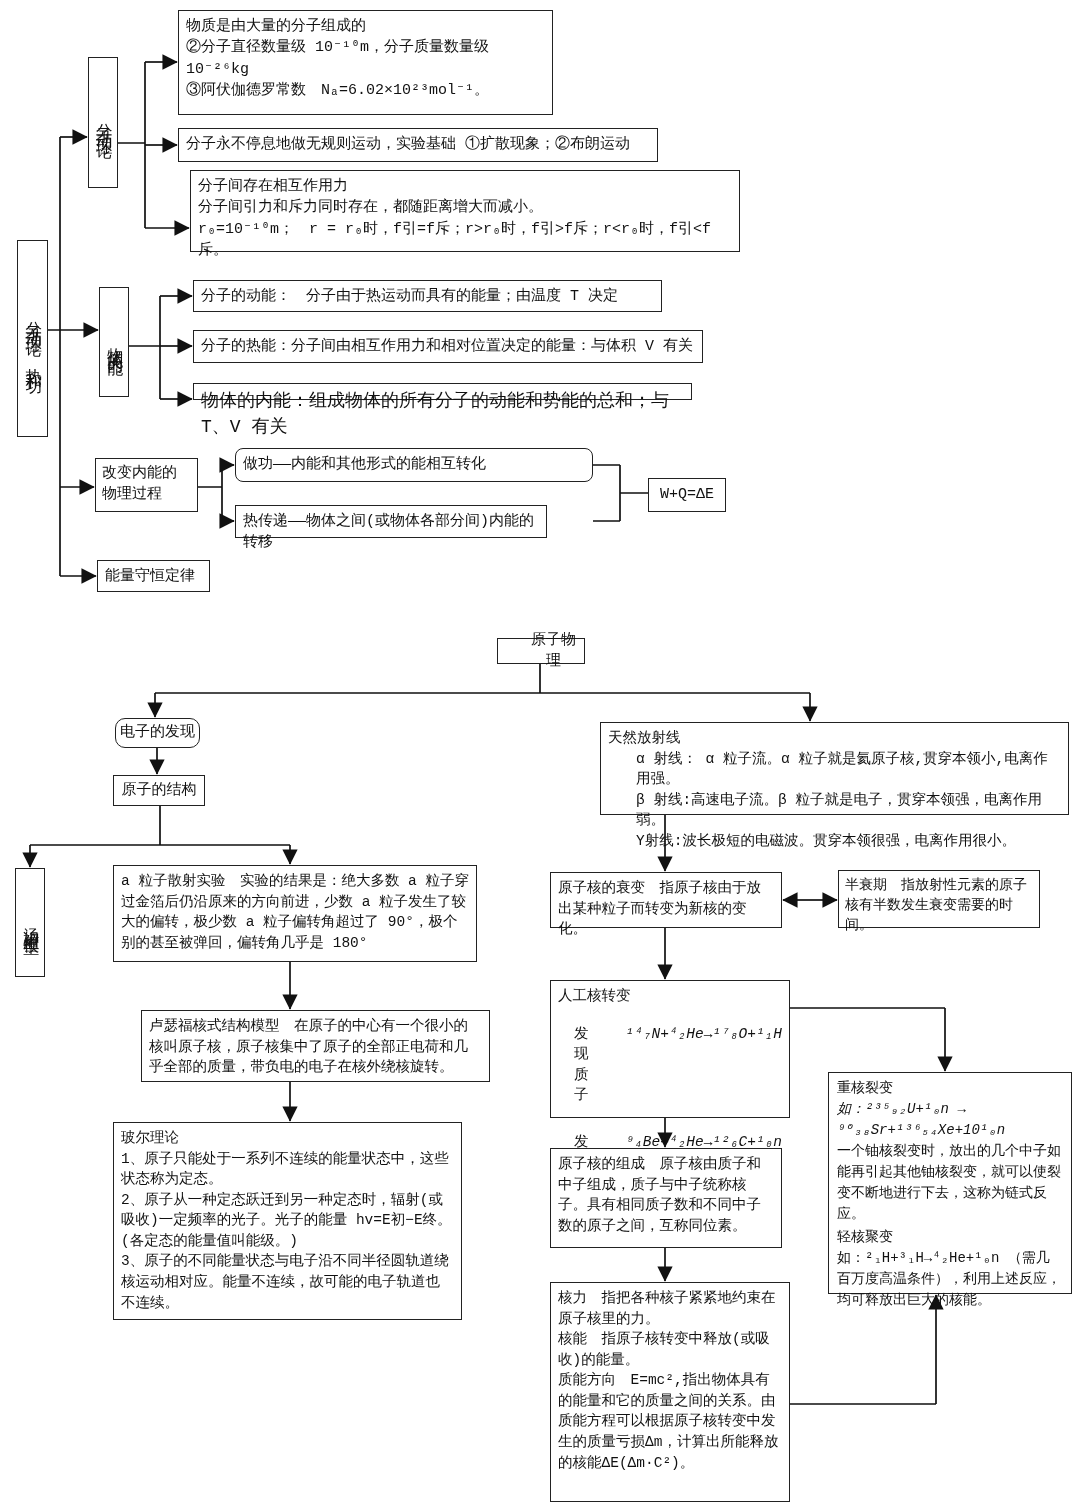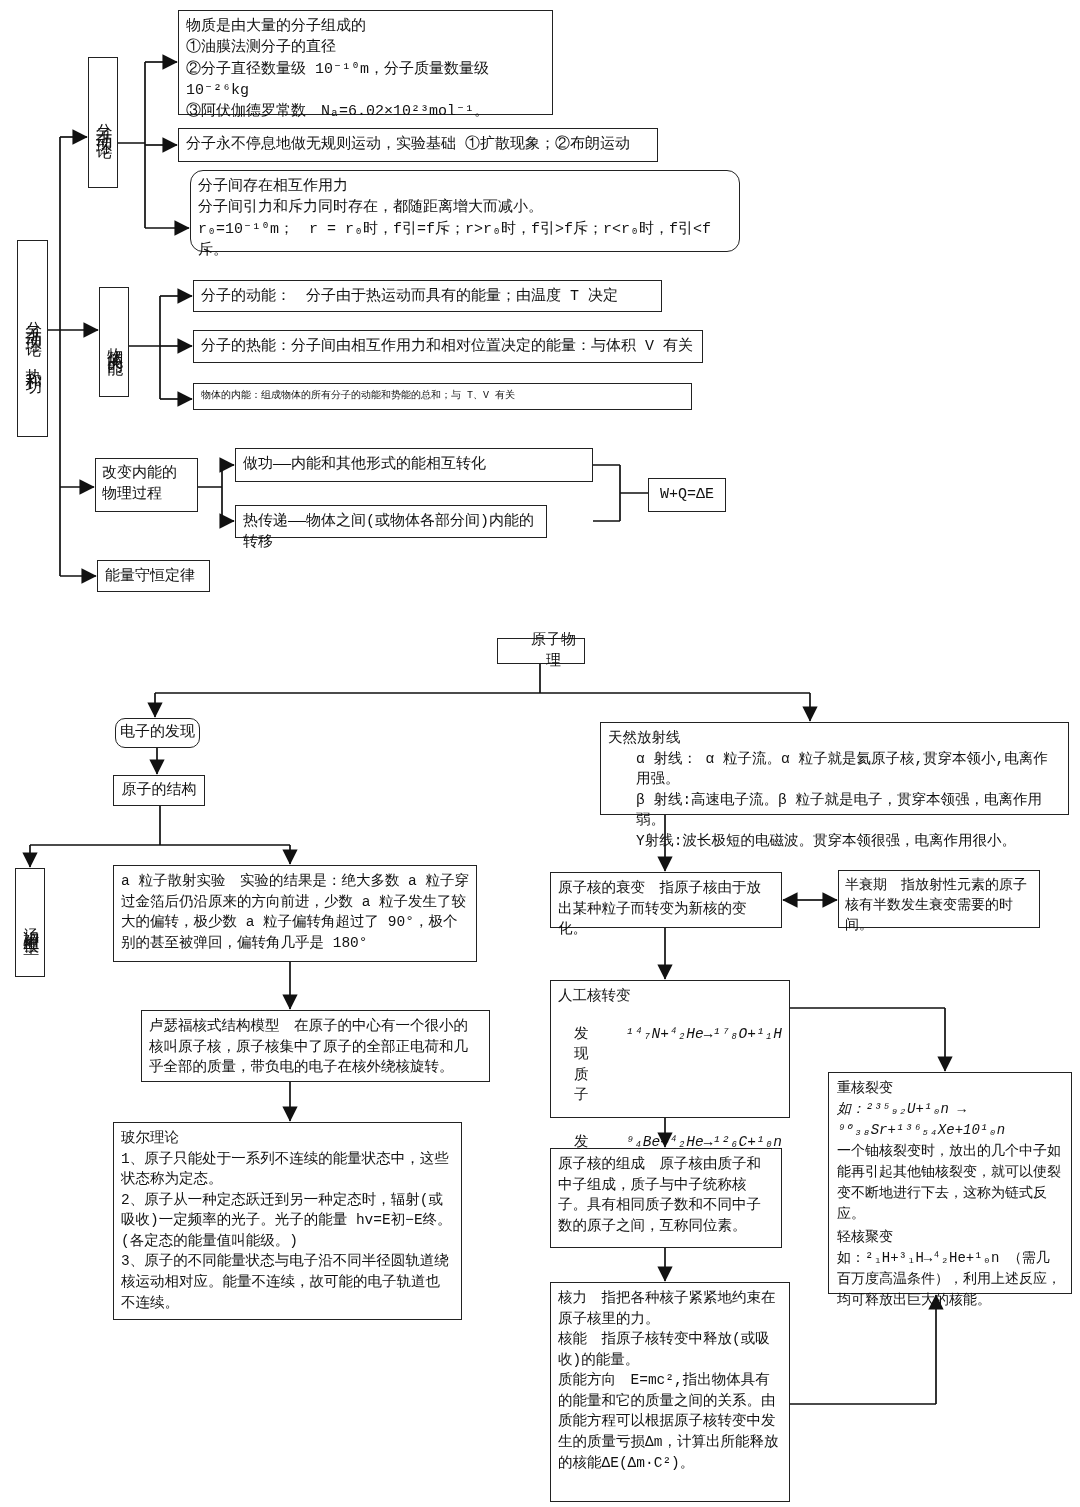--- a/index.html
+++ b/index.html
@@ -68,47 +68,46 @@
       <path d="M936,1404 V1295" marker-end="url(#ah)"></path>
     </g>
   </svg>
 
   <div class="box vbox" style="left:17px;top:240px;width:31px;height:197px;">分子动理论　热和功</div>
 
   <div class="box vbox" style="left:88px;top:57px;width:30px;height:131px;">分子动理论</div>
 
   <div class="box" style="left:178px;top:10px;width:375px;height:105px;font-size:15px;">
     <span class="line">物质是由大量的分子组成的</span>
-    <span class="line">①油膜法测分子的直径</span>
     <span class="line">②分子直径数量级 10⁻¹⁰m，分子质量数量级 10⁻²⁶kg</span>
     <span class="line">③阿伏伽德罗常数　Nₐ=6.02×10²³mol⁻¹。</span>
   </div>
 
   <div class="box" style="left:178px;top:128px;width:480px;height:34px;font-size:15px;">分子永不停息地做无规则运动，实验基础 ①扩散现象；②布朗运动</div>
 
-  <div class="box" style="left:190px;top:170px;width:550px;height:82px;font-size:15px;border-radius:13px;">
+  <div class="box" style="left:190px;top:170px;width:550px;height:82px;font-size:15px;">
     <span class="line">分子间存在相互作用力</span>
     <span class="line">分子间引力和斥力同时存在，都随距离增大而减小。</span>
     <span class="line">r₀=10⁻¹⁰m；　r = r₀时，f引=f斥；r&gt;r₀时，f引&gt;f斥；r&lt;r₀时，f引&lt;f斥。</span>
   </div>
 
   <div class="box vbox" style="left:99px;top:287px;width:30px;height:110px;letter-spacing:3px;font-size:16px;">物体的内能</div>
 
   <div class="box" style="left:193px;top:280px;width:469px;height:32px;font-size:15px;">分子的动能：　分子由于热运动而具有的能量；由温度 T 决定</div>
 
   <div class="box" style="left:193px;top:330px;width:510px;height:33px;font-size:15px;">分子的热能：分子间由相互作用力和相对位置决定的能量：与体积 V 有关</div>
 
-  <div class="box" style="left:193px;top:383px;width:499px;height:27px;font-size:10px;">物体的内能：组成物体的所有分子的动能和势能的总和；与 T、V 有关</div>
+  <div class="box" style="left:193px;top:383px;width:499px;height:17px;font-size:18px;">物体的内能：组成物体的所有分子的动能和势能的总和；与 T、V 有关</div>
 
   <div class="box" style="left:95px;top:458px;width:103px;height:54px;font-size:15px;padding:4px 6px;">
     <span class="line">改变内能的</span>
     <span class="line">物理过程</span>
   </div>
 
-  <div class="box" style="left:235px;top:448px;width:358px;height:34px;font-size:15px;">做功——内能和其他形式的能相互转化</div>
+  <div class="box" style="left:235px;top:448px;width:358px;height:34px;font-size:15px;border-radius:8px;">做功——内能和其他形式的能相互转化</div>
 
   <div class="box" style="left:235px;top:505px;width:312px;height:33px;font-size:15px;">热传递——物体之间(或物体各部分间)内能的转移</div>
 
   <div class="box center" style="left:648px;top:478px;width:78px;height:34px;font-size:15px;">W+Q=ΔE</div>
 
   <div class="box" style="left:97px;top:560px;width:113px;height:32px;font-size:15px;">能量守恒定律</div>
 
   <div class="box center" style="left:497px;top:638px;width:88px;height:26px;font-size:15px;padding-left:27px;">原子物理</div>
 
   <div class="box center" style="left:115px;top:718px;width:85px;height:30px;font-size:15px;border-radius:10px;">电子的发现</div>

